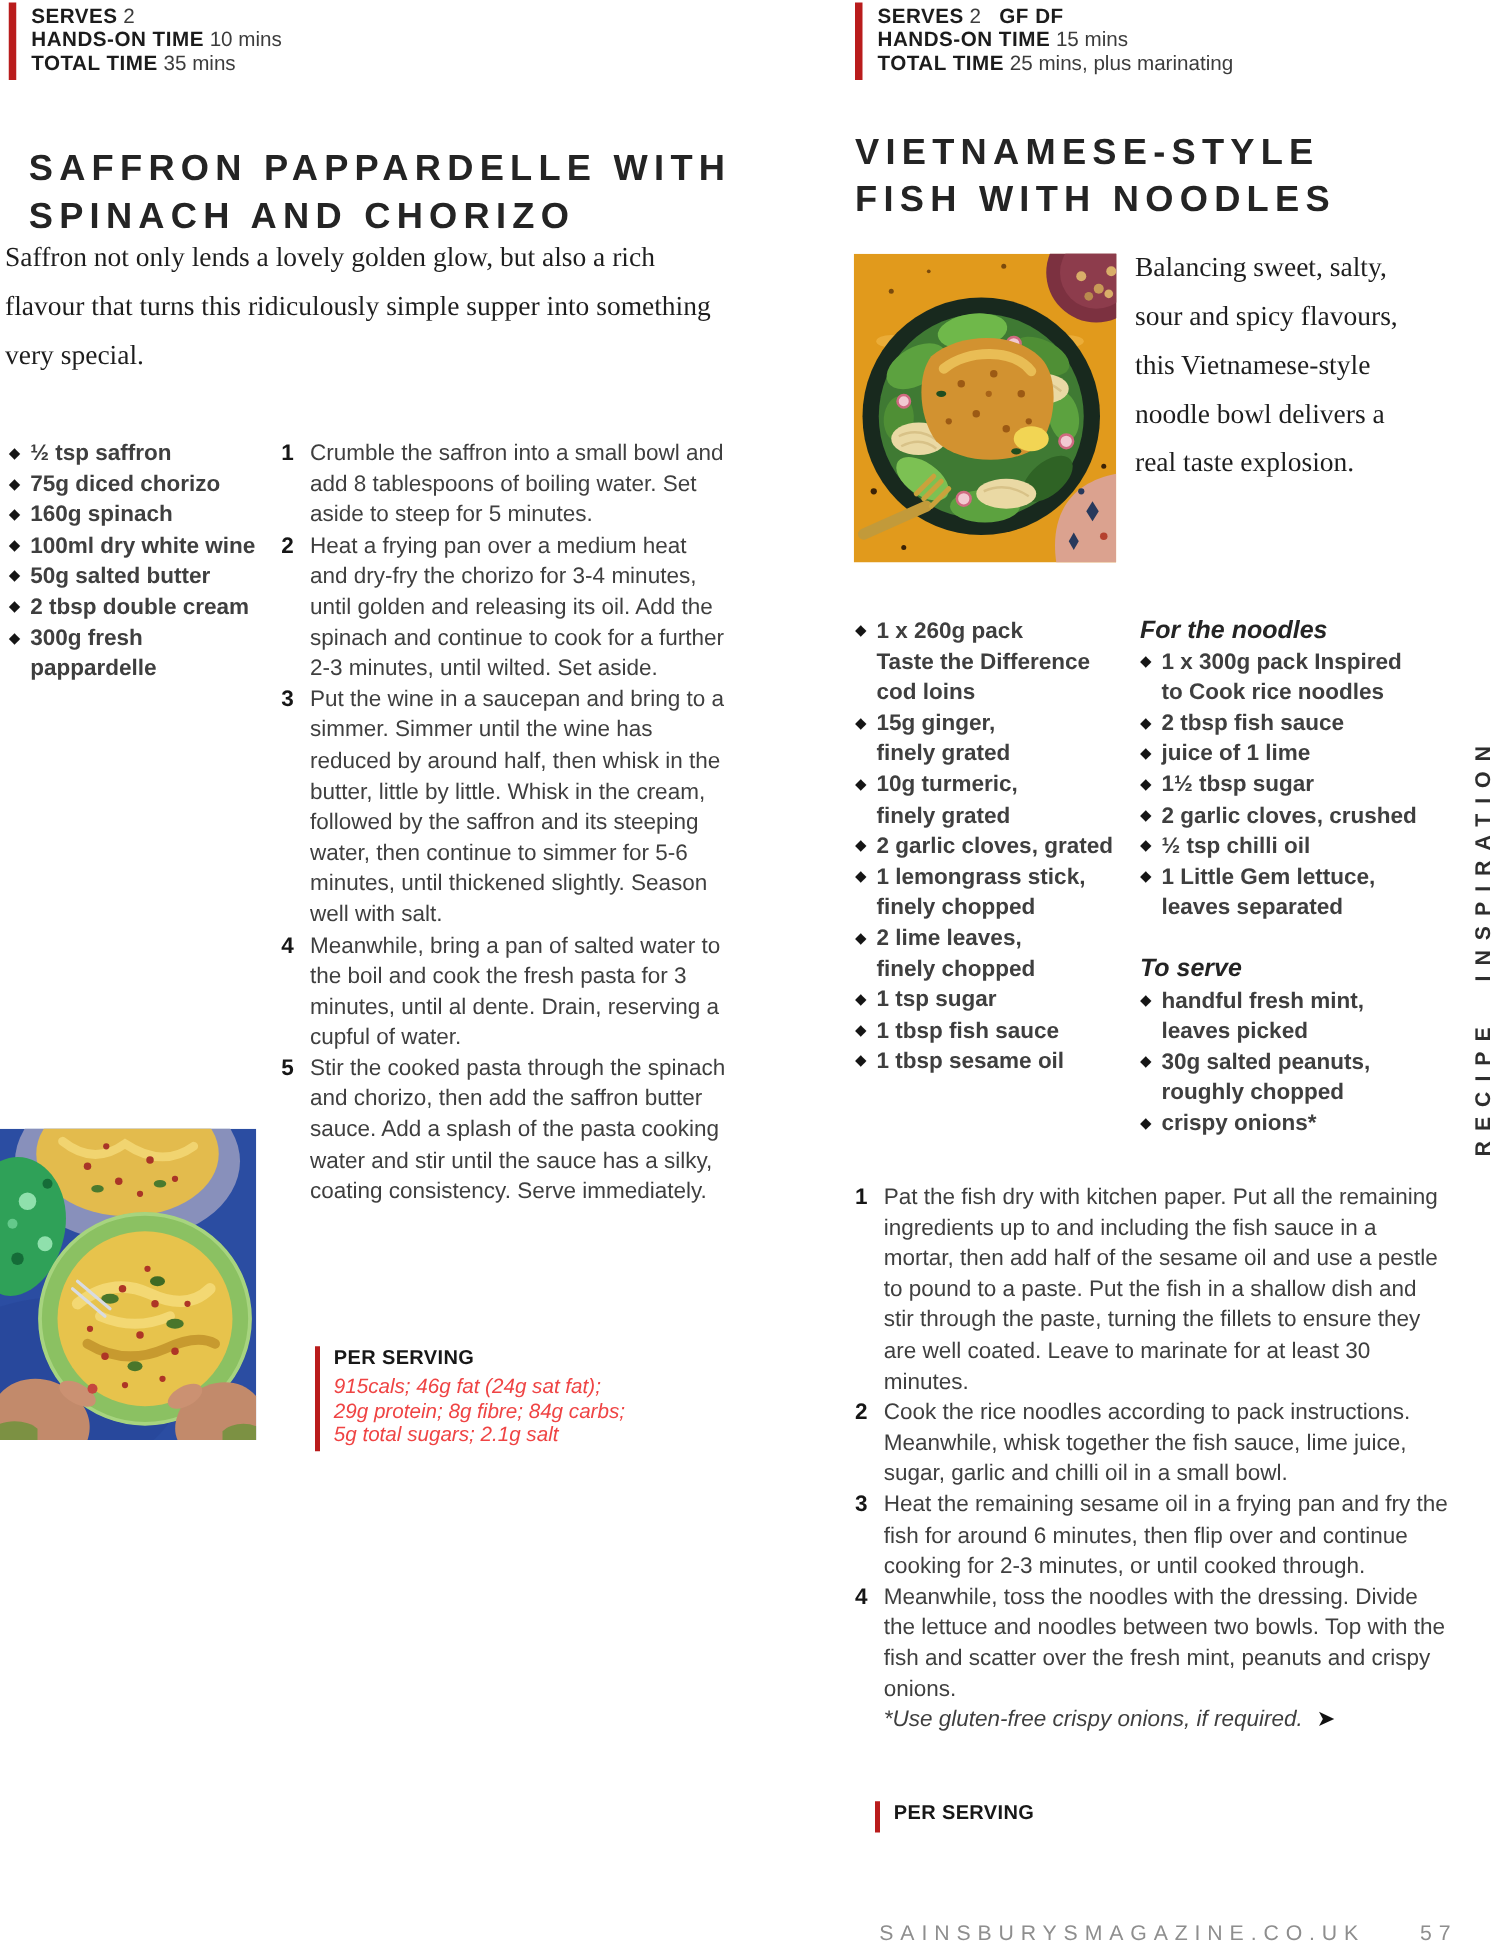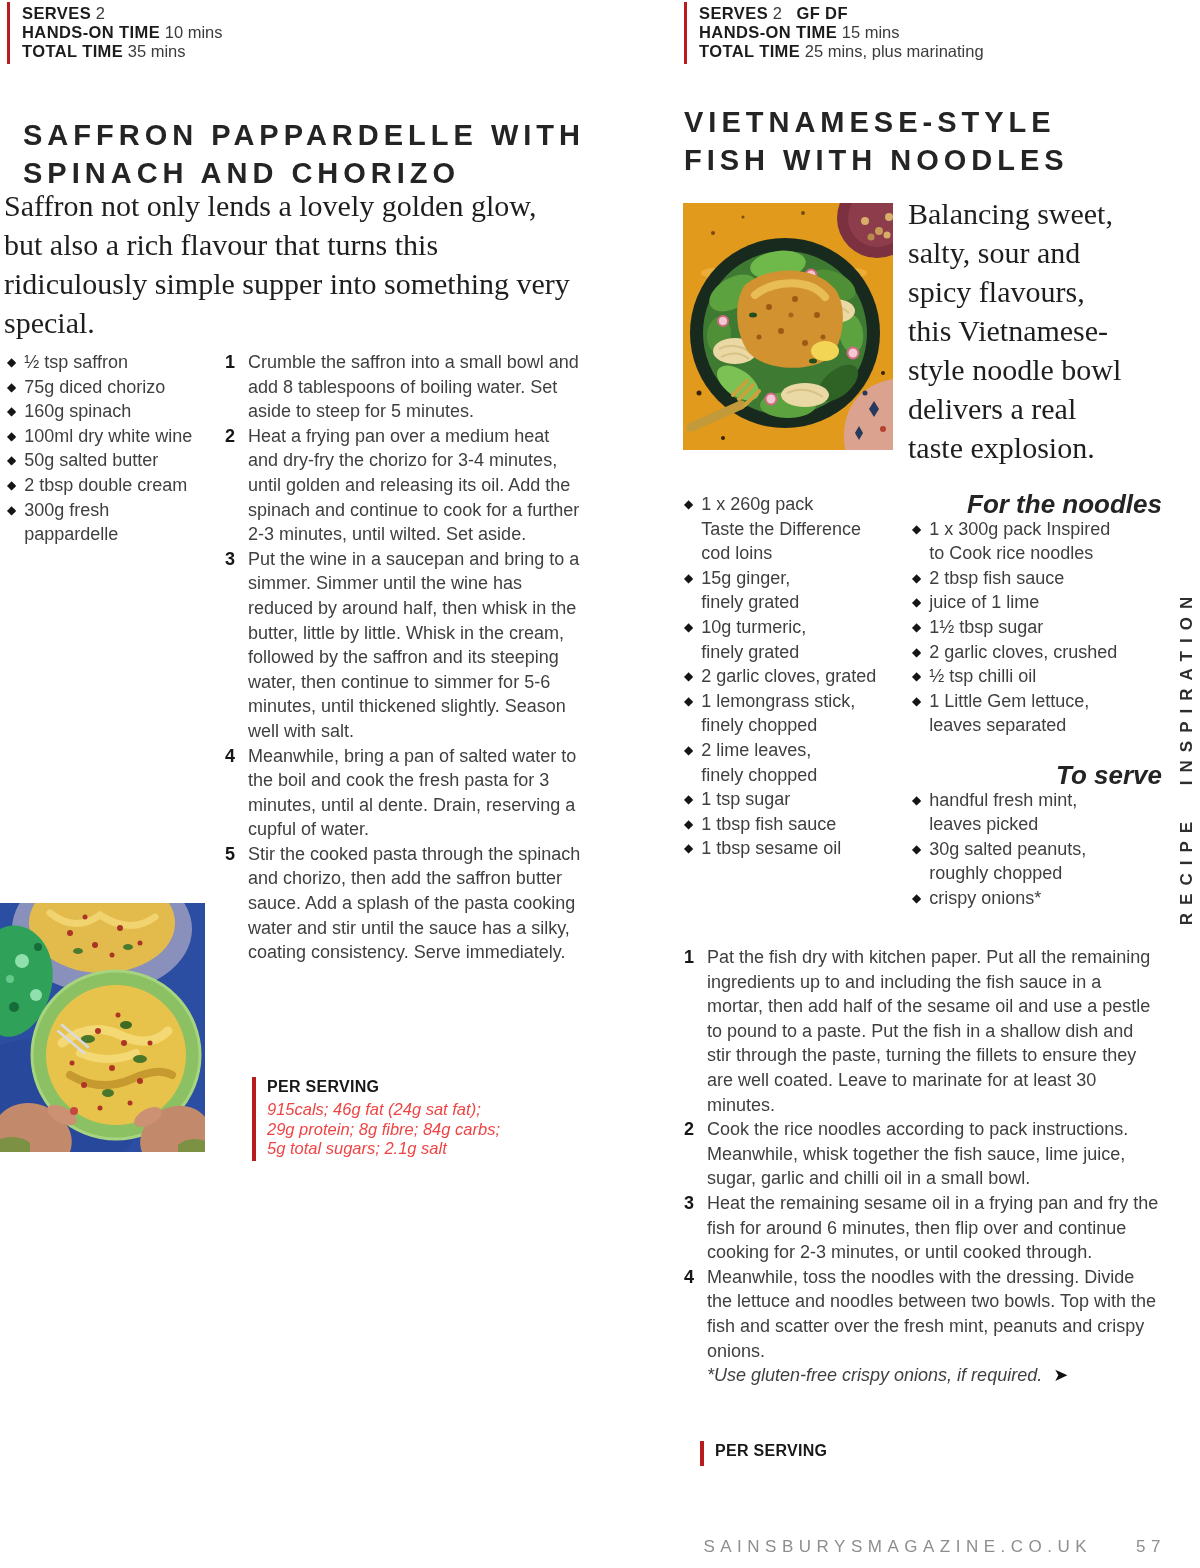--- a/index.html
+++ b/index.html
@@ -7,38 +7,38 @@
         font-family:"Liberation Sans",sans-serif;color:#262626;}
   .abs{position:absolute;}
 
   
   .watermark{position:absolute;top:700px;left:425px;font:700 116px "Liberation Sans",sans-serif;
              color:#ececec;letter-spacing:2px;white-space:nowrap;z-index:0;}
 
   .layer{position:absolute;inset:0;z-index:1;}
 
   
-  .meta{border-left:3px solid #b91c1c;padding:2px 0 3px 12px;font-size:16.5px;line-height:19px;color:#3c3c3c;}
+  .meta{border-left:6px solid #b91c1c;padding:2px 0 3px 12px;font-size:16.5px;line-height:19px;color:#3c3c3c;}
   .meta .b{font-weight:700;color:#1c1c1c;letter-spacing:0.4px;}
   .meta .diet{margin-left:10px;}
   .meta span:empty{display:none;}
 
   
   .title{font-weight:700;font-size:29px;line-height:38px;letter-spacing:5px;color:#242424;}
 
   
-  .intro{font-family:"Liberation Serif",serif;font-size:30px;line-height:39px;color:#1e1e1e;}
+  .intro{font-family:"Liberation Serif",serif;font-size:22px;line-height:39px;color:#1e1e1e;}
 
   
   .ing-list{font-size:18px;line-height:24.6px;color:#3f3f3f;}
   .ing{display:flex;align-items:flex-start;}
   .diamond{flex:none;font-size:12px;line-height:24.6px;margin-right:8px;color:#151515;}
-  .ing-text{white-space:pre-line;}
-
-  .sub-head{font-style:italic;font-weight:700;font-size:26px;line-height:24.6px;color:#242424;text-align:right;}
+  .ing-text{white-space:pre-line;font-weight:bold;}
+
+  .sub-head{font-style:italic;font-weight:700;font-size:20px;line-height:24.6px;color:#242424;}
   .gap-top{margin-top:25px;}
 
   
   .steps{font-size:18px;line-height:24.6px;color:#3f3f3f;}
   .step{display:flex;align-items:flex-start;}
   .step-num{flex:none;font-weight:700;color:#161616;width:15px;margin-right:8px;}
   .step-text{flex:1;}
   .footnote{font-style:italic;margin-left:23px;color:#3f3f3f;}
   .arrow{font-style:normal;color:#111;margin-left:6px;}
 

